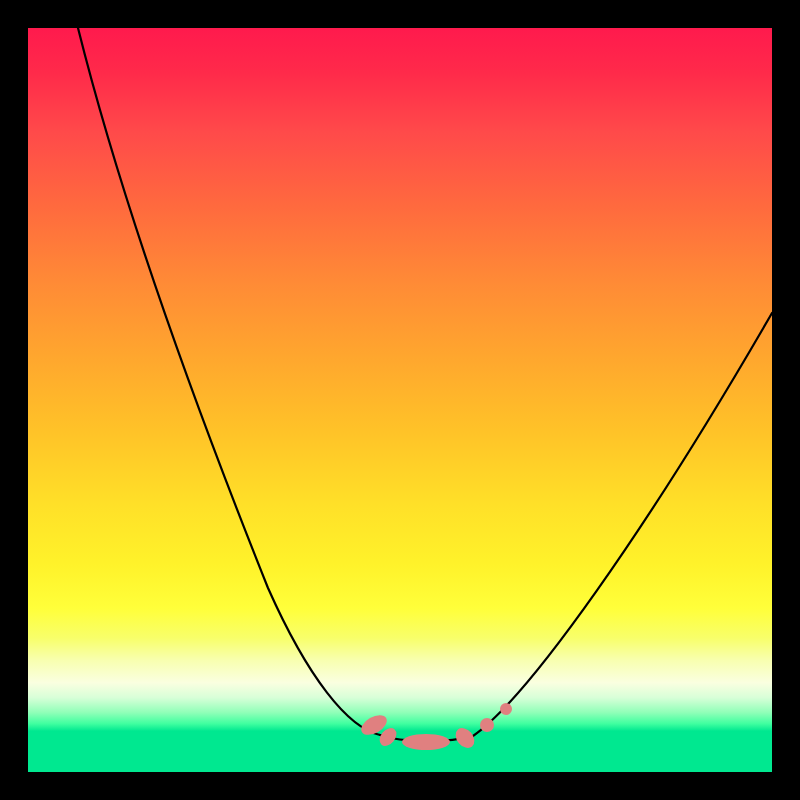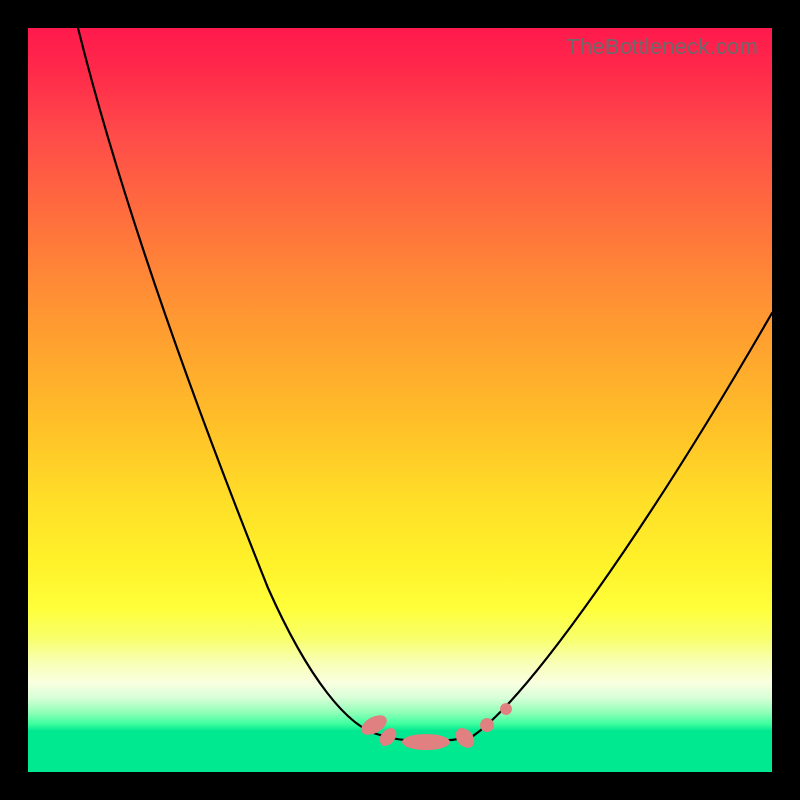--- a/index.html
+++ b/index.html
@@ -80,21 +80,20 @@
     fill: #e08080;
     stroke: none;
   }
 </style>
 </head>
 <body>
 
 <div class="frame">
   <div class="plot">
 
-    <div class="watermark">TheBottleneck.com</div>
 
     <svg class="curve" viewBox="0 0 744 744">
 
       <path class="curve-path" d="M 50 0
                C 90 160, 160 360, 240 560
                C 280 650, 320 700, 352 707"></path>
 
       <path class="curve-path" d="M 352 707
                C 375 715, 420 715, 445 708"></path>
 

